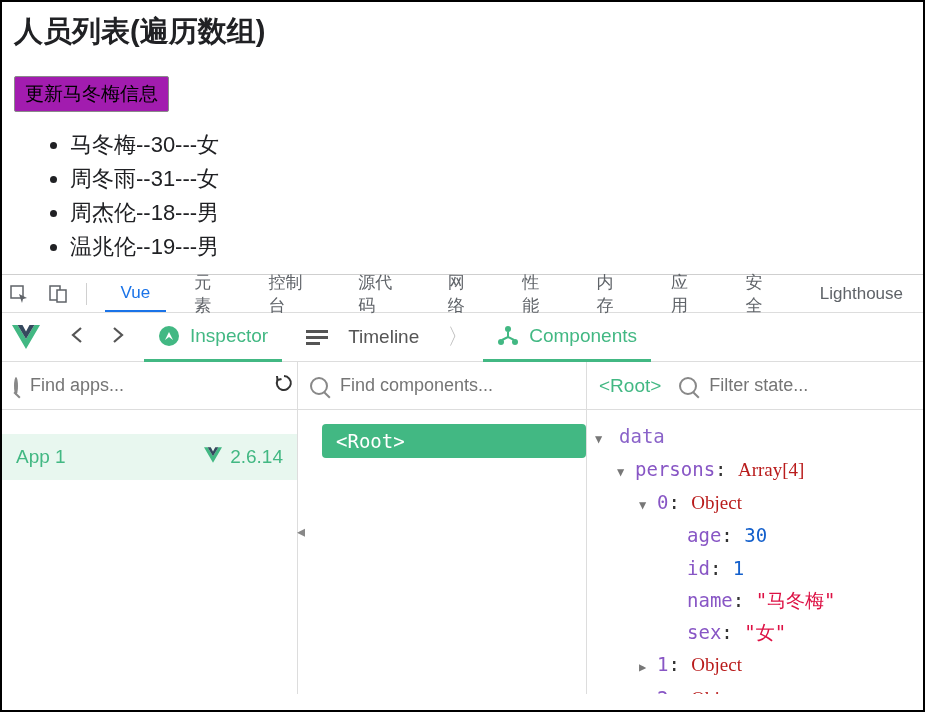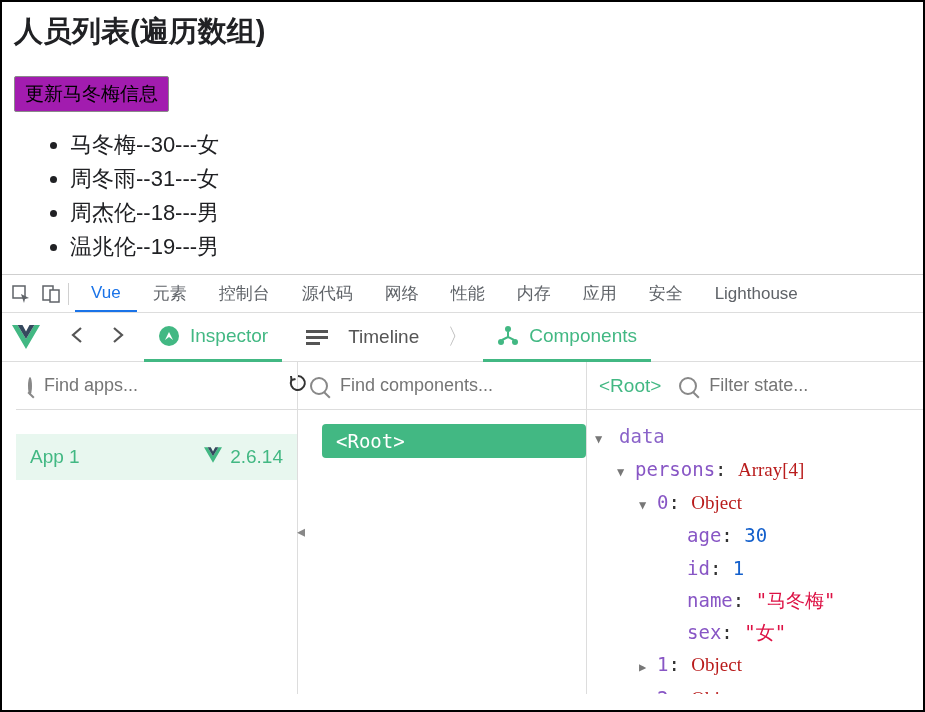--- a/index.html
+++ b/index.html
@@ -41,21 +41,21 @@
 
   
   .devtools-strip {
     display: flex;
     align-items: center;
     height: 38px;
     border-top: 1px solid #cfcfcf;
     font-size: 17px;
     color: #5f6368;
     padding: 0 4px;
-    gap: 0;
+    gap: 12px;
   }
   .devtools-strip .tool-ico {
     width: 30px; display:flex; justify-content:center;
   }
   .devtools-strip .divider {
     width:1px; height:22px; background:#d0d0d0; margin:0 6px 0 2px;
   }
   .devtools-strip .tab {
     padding: 0 16px; height:100%; display:flex; align-items:center; cursor:pointer;
   }
@@ -94,21 +94,21 @@
     display:flex;
     height: calc(712px - 290px - 38px - 50px - 2px); 
     min-height: 330px;
   }
   .col {
     border-right: 1px solid #ddd;
     display:flex; flex-direction:column;
     position:relative;
   }
   .col:last-child { border-right:none; }
-  .col-apps { width: 296px; padding-left: 14px; }
+  .col-apps { width: 296px; }
   .col-tree { width: 290px; }
   .col-state { flex:1; }
 
   .search-row {
     display:flex; align-items:center;
     padding: 10px 12px;
     border-bottom: 1px solid #ddd;
     color:#888;
     font-size: 19px;
     gap:10px;

